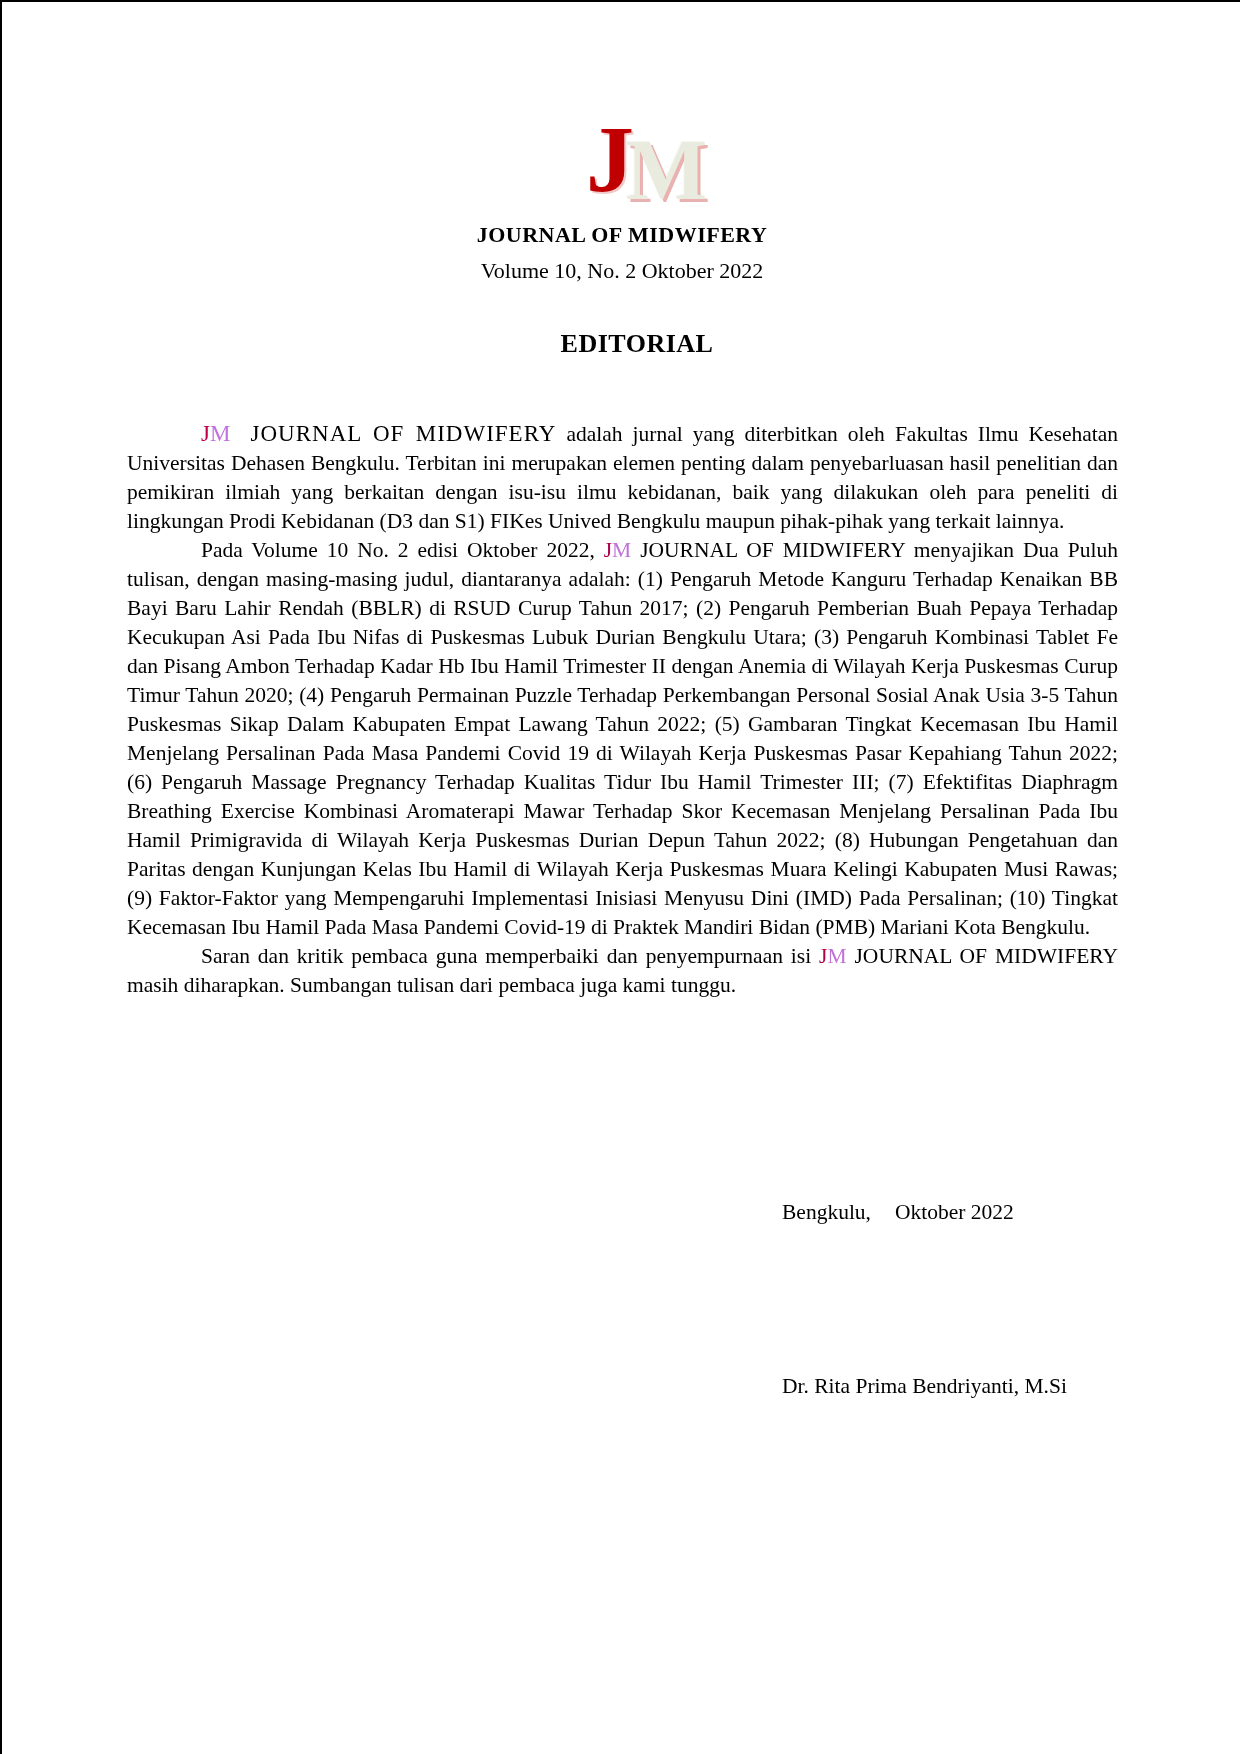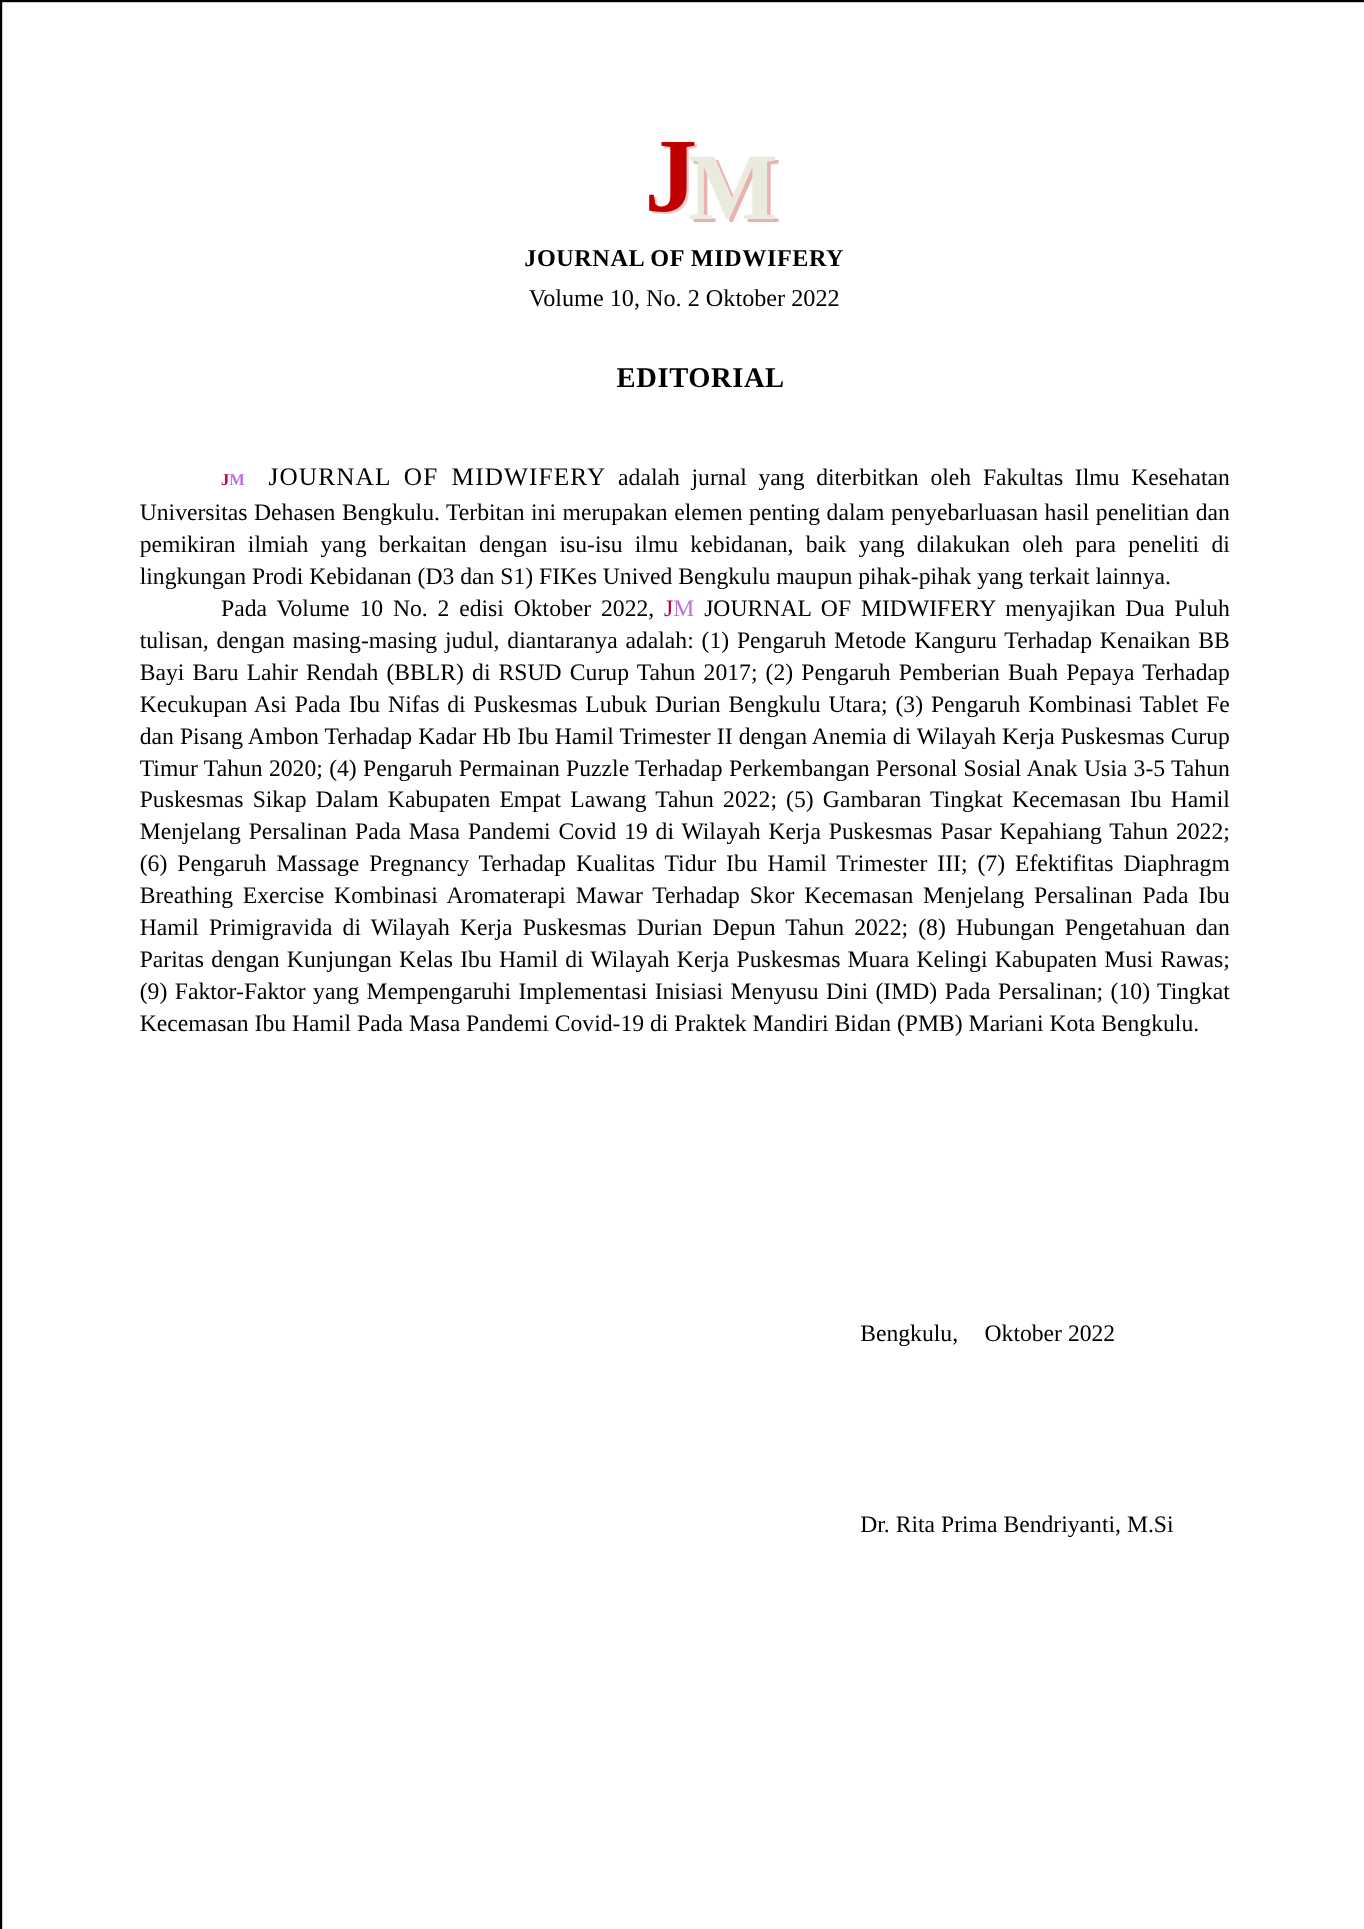--- a/index.html
+++ b/index.html
@@ -38,21 +38,21 @@
     }
     .masthead.editorial {
       top: 327px; font-weight: bold; font-size: 26px; letter-spacing: 0.5px; left: 15px;
     }
     .body {
       position: absolute; left: 125px; top: 417px; width: 991px;
       font-size: 21.5px; line-height: 29px; text-align: justify;
       hyphens: manual;
     }
     .body p { margin: 0; text-indent: 74px; }
-    .jm-inline-bold { font-weight: bold; font-family: "Liberation Serif", serif; font-size: 15px; }
+    .jm-inline-bold { font-weight: normal; font-family: "Liberation Serif", serif; font-size: 23px; }
     .jm-inline-bold .j { color: #c0004a; }
     .jm-inline-bold .m { color: #c070e0; }
     .jm-inline .j { color: #b0004a; }
     .jm-inline .m { color: #c070d8; }
     .journal-name-spaced { letter-spacing: 1px; font-size: 23px; }
     .closing {
       position: absolute; left: 780px; font-size: 21.5px;
     }
     .closing.place { top: 1198px; }
     .closing.place .gap { display: inline-block; width: 24px; }
@@ -68,20 +68,21 @@
     <span class="m">M</span>
   </div>
 
   <div class="masthead title">JOURNAL OF MIDWIFERY</div>
   <div class="masthead volume">Volume 10, No. 2 Oktober 2022</div>
   <div class="masthead editorial">EDITORIAL</div>
 
   <div class="body">
     <p><span class="jm-inline-bold"><span class="j">J</span><span class="m">M</span></span>&nbsp; <span class="journal-name-spaced">JOURNAL OF MIDWIFERY</span><span> adalah jurnal yang diterbitkan oleh Fakultas Ilmu Kesehatan Universitas Dehasen Bengkulu. Terbitan ini merupakan elemen penting dalam penye­barluasan hasil penelitian dan pemikiran ilmiah yang berkaitan dengan isu-isu ilmu kebidanan, baik yang dilakukan oleh para peneliti di lingkungan Prodi Kebidanan (D3 dan S1) FIKes Unived Bengkulu maupun pihak-pihak yang terkait lainnya.</span></p>
     <p><span>Pada Volume 10 No. 2 edisi Oktober 2022, </span><span class="jm-inline"><span class="j">J</span><span class="m">M</span></span><span> JOURNAL OF MIDWIFERY</span><span> menyajikan Dua Puluh tulisan, dengan masing-masing judul, diantaranya adalah: (1) Pengaruh Metode Kan­guru Terhadap Kenaikan BB Bayi Baru Lahir Rendah (BBLR) di RSUD Curup Tahun 2017; (2) Pengaruh Pemberian Buah Pepaya Terhadap Kecukupan Asi Pada Ibu Nifas di Puskesmas Lubuk Durian Bengkulu Utara; (3) Pengaruh Kombinasi Tablet Fe dan Pisang Ambon Terhadap Kadar Hb Ibu Hamil Trimester II dengan Anemia di Wilayah Kerja Puskesmas Curup Timur Tahun 2020; (4) Pengaruh Permainan Puzzle Terhadap Perkembangan Personal Sosial Anak Usia 3-5 Ta­hun Puskesmas Sikap Dalam Kabupaten Empat Lawang Tahun 2022; (5) Gambaran Tingkat Kece­masan Ibu Hamil Menjelang Persalinan Pada Masa Pandemi Covid 19 di Wilayah Kerja Puskes­mas Pasar Kepahiang Tahun 2022; (6) Pengaruh Massage Pregnancy Terhadap Kualitas Tidur Ibu Hamil Trimester III; (7) Efektifitas Diaphragm Breathing Exercise Kombinasi Aromaterapi Mawar Terhadap Skor Kecemasan Menjelang Persalinan Pada Ibu Hamil Primigravida di Wilayah Kerja Puskesmas Durian Depun Tahun 2022; (8) Hubungan Pengetahuan dan Paritas dengan Kunjungan Kelas Ibu Hamil di Wilayah Kerja Puskesmas Muara Kelingi Kabupaten Musi Rawas; (9) Faktor-Faktor yang Mempengaruhi Implementasi Inisiasi Menyusu Dini (IMD) Pada Persalinan; (10) Tingkat Kecemasan Ibu Hamil Pada Masa Pandemi Covid-19 di Praktek Mandiri Bidan (PMB) Mariani Kota Bengkulu.</span></p>
+    <p><span>Saran dan kritik pembaca guna memperbaiki dan penyempurnaan isi </span><span class="jm-inline"><span class="j">J</span><span class="m">M</span></span><span> JOURNAL OF MIDWIFERY </span><span> masih diharapkan. Sumbangan tulisan dari pembaca juga kami tunggu.</span></p>
   </div>
 
   <div class="closing place">
     <span>Bengkulu,</span><span class="gap"></span><span>Oktober 2022</span>
   </div>
   <div class="closing sign">Dr. Rita Prima Bendriyanti, M.Si</div>
 
 </div>
 
 </body></html>

